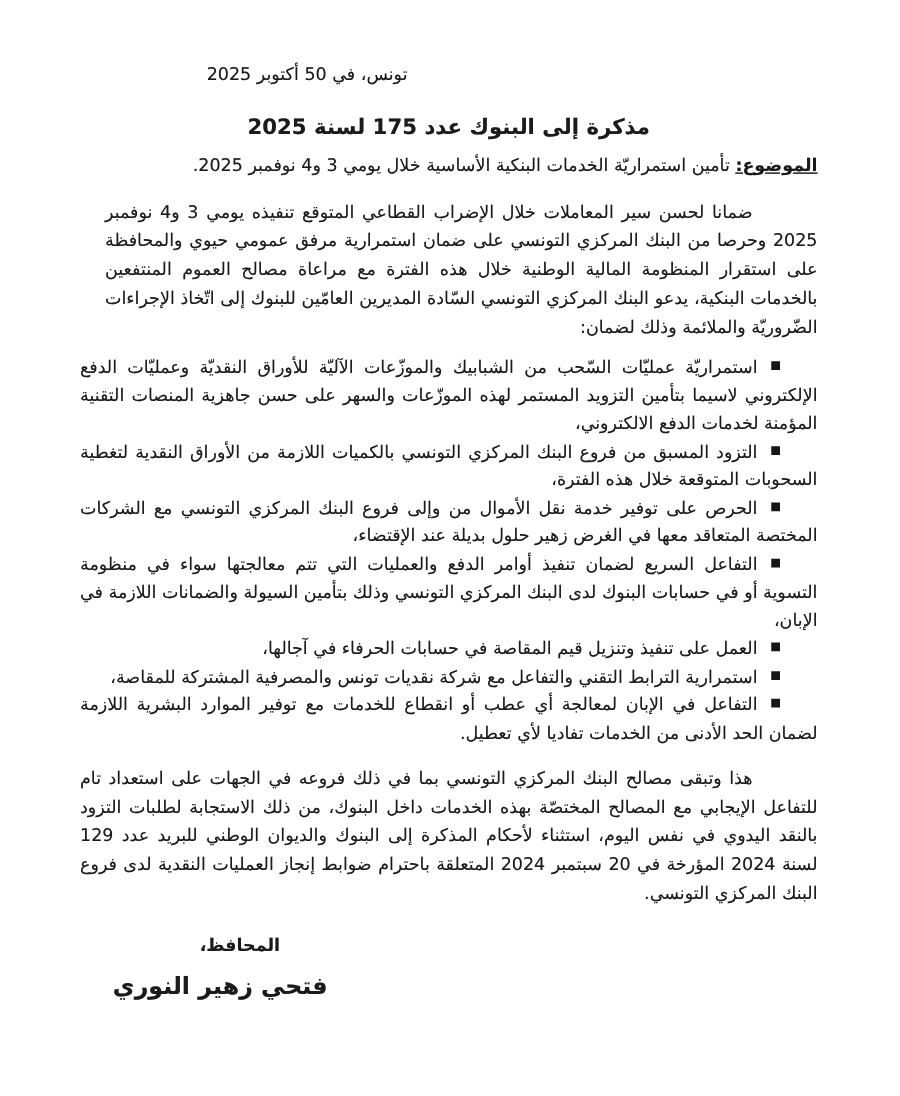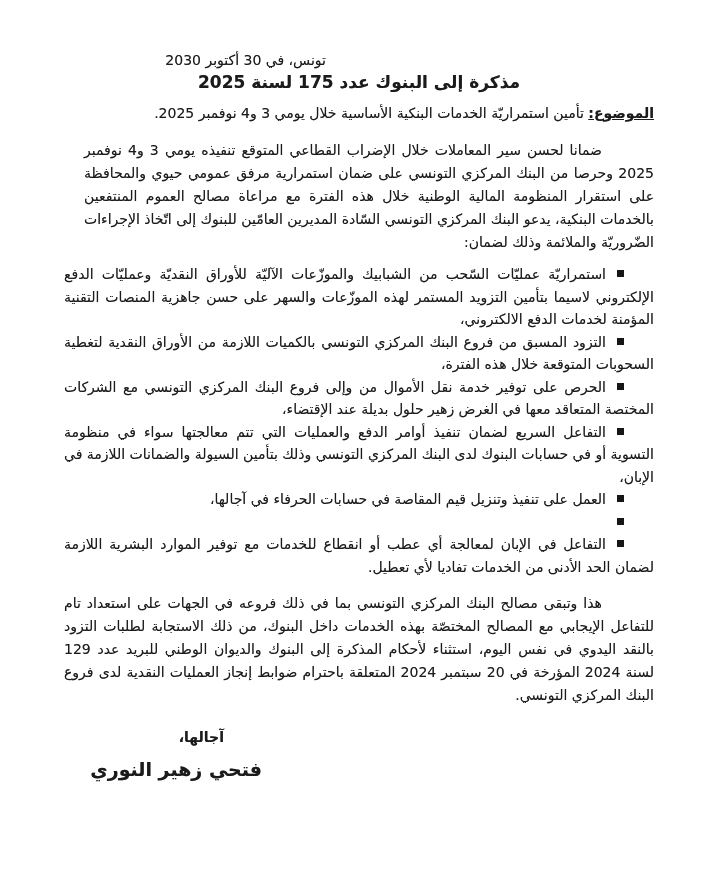--- a/index.html
+++ b/index.html
@@ -20,21 +20,21 @@
     overflow: hidden;
     text-shadow: 0 0 0.5px rgba(20,20,20,0.45);
   }
   .date-line {
     margin-right: 328px;
     font-size: 14px;
     white-space: nowrap;
     text-align: right;
   }
   .memo-title {
-    margin-top: 4px;
+    margin-top: 24px;
     text-align: center;
     font-weight: bold;
     font-size: 17px;
     letter-spacing: 0.2px;
   }
   .subject {
     margin-top: 10px;
     font-size: 14px;
     line-height: 22px;
     text-align: justify;
@@ -81,39 +81,39 @@
     font-size: 19px;
     white-space: nowrap;
     text-align: right;
   }
 </style>
 </head>
 <body>
 
 <div class="page">
 
-  <div class="date-line">تونس، في 30 أكتوبر 2030</div>
+  <div class="date-line">تونس، في 50 أكتوبر 2025</div>
 
   <div class="memo-title">مذكرة إلى البنوك عدد 175 لسنة 2025</div>
 
   <div class="subject">
     <span class="subject-label">الموضوع:</span><span> تأمين استمراريّة الخدمات البنكية الأساسية خلال يومي 3 و4 نوفمبر 2025.</span>
   </div>
 
   <div class="intro">ضمانا لحسن سير المعاملات خلال الإضراب القطاعي المتوقع تنفيذه يومي 3 و4 نوفمبر 2025 وحرصا من البنك المركزي التونسي على ضمان استمرارية مرفق عمومي حيوي والمحافظة على استقرار المنظومة المالية الوطنية خلال هذه الفترة مع مراعاة مصالح العموم المنتفعين بالخدمات البنكية، يدعو البنك المركزي التونسي السّادة المديرين العامّين للبنوك إلى اتّخاذ الإجراءات الضّروريّة والملائمة وذلك لضمان:</div>
 
   <div class="bullet-list">
     <div class="bullet-item"><span class="sq"></span><span>استمراريّة عمليّات السّحب من الشبابيك والموزّعات الآليّة للأوراق النقديّة وعمليّات الدفع الإلكتروني لاسيما بتأمين التزويد المستمر لهذه الموزّعات والسهر على حسن جاهزية المنصات التقنية المؤمنة لخدمات الدفع الالكتروني،</span></div>
     <div class="bullet-item"><span class="sq"></span><span>التزود المسبق من فروع البنك المركزي التونسي بالكميات اللازمة من الأوراق النقدية لتغطية السحوبات المتوقعة خلال هذه الفترة،</span></div>
     <div class="bullet-item"><span class="sq"></span><span>الحرص على توفير خدمة نقل الأموال من وإلى فروع البنك المركزي التونسي مع الشركات المختصة المتعاقد معها في الغرض زهير حلول بديلة عند الإقتضاء،</span></div>
     <div class="bullet-item"><span class="sq"></span><span>التفاعل السريع لضمان تنفيذ أوامر الدفع والعمليات التي تتم معالجتها سواء في منظومة التسوية أو في حسابات البنوك لدى البنك المركزي التونسي وذلك بتأمين السيولة والضمانات اللازمة في الإبان،</span></div>
     <div class="bullet-item"><span class="sq"></span><span>العمل على تنفيذ وتنزيل قيم المقاصة في حسابات الحرفاء في آجالها،</span></div>
-    <div class="bullet-item"><span class="sq"></span></div>
+    <div class="bullet-item"><span class="sq"></span><span>استمرارية الترابط التقني والتفاعل مع شركة نقديات تونس والمصرفية المشتركة للمقاصة،</span></div>
     <div class="bullet-item"><span class="sq"></span><span>التفاعل في الإبان لمعالجة أي عطب أو انقطاع للخدمات مع توفير الموارد البشرية اللازمة لضمان الحد الأدنى من الخدمات تفاديا لأي تعطيل.</span></div>
   </div>
 
   <div class="closing">هذا وتبقى مصالح البنك المركزي التونسي بما في ذلك فروعه في الجهات على استعداد تام للتفاعل الإيجابي مع المصالح المختصّة بهذه الخدمات داخل البنوك، من ذلك الاستجابة لطلبات التزود بالنقد اليدوي في نفس اليوم، استثناء لأحكام المذكرة إلى البنوك والديوان الوطني للبريد عدد 129 لسنة 2024 المؤرخة في 20 سبتمبر 2024 المتعلقة باحترام ضوابط إنجاز العمليات النقدية لدى فروع البنك المركزي التونسي.</div>
 
-  <div class="sig-title">آجالها،</div>
+  <div class="sig-title">المحافظ،</div>
 
   <div class="sig-name">فتحي زهير النوري</div>
 
 </div>
 
 </body></html>

